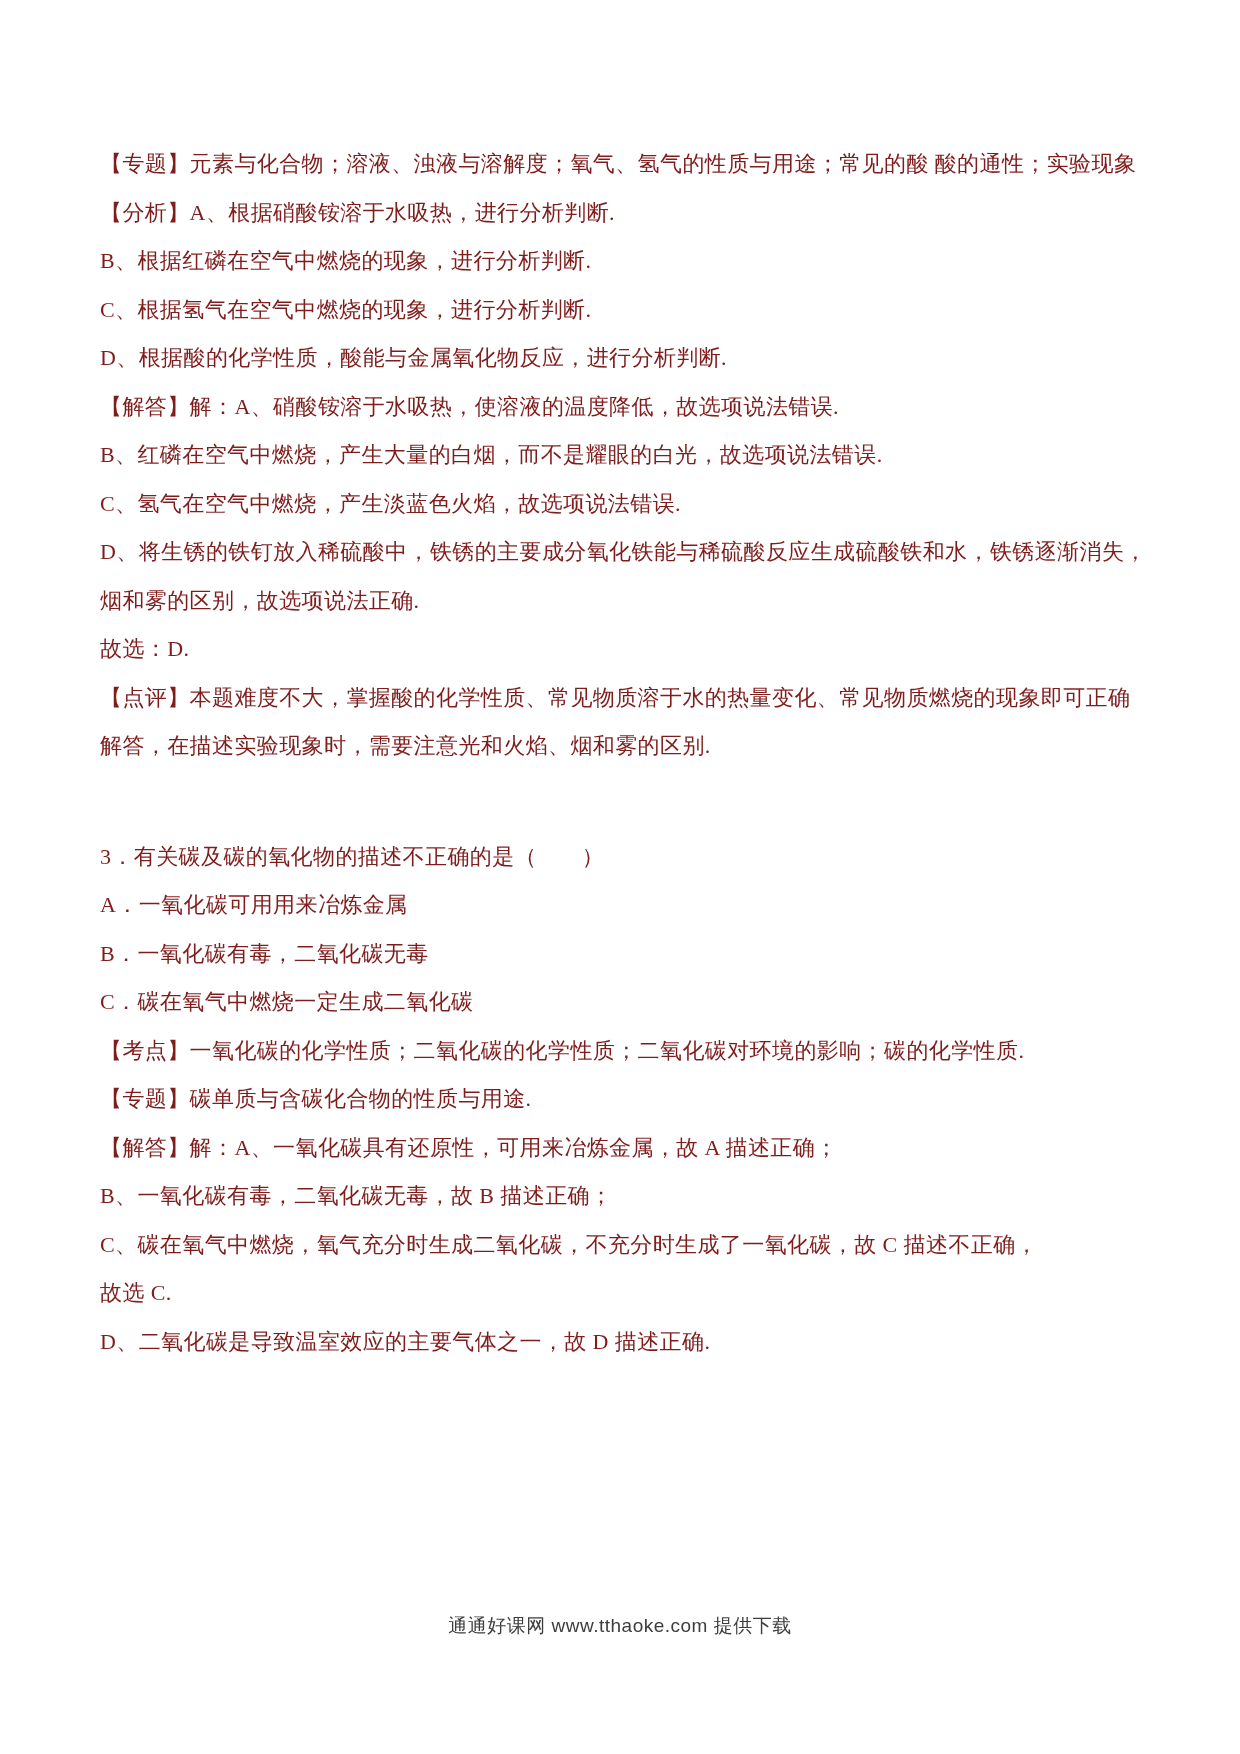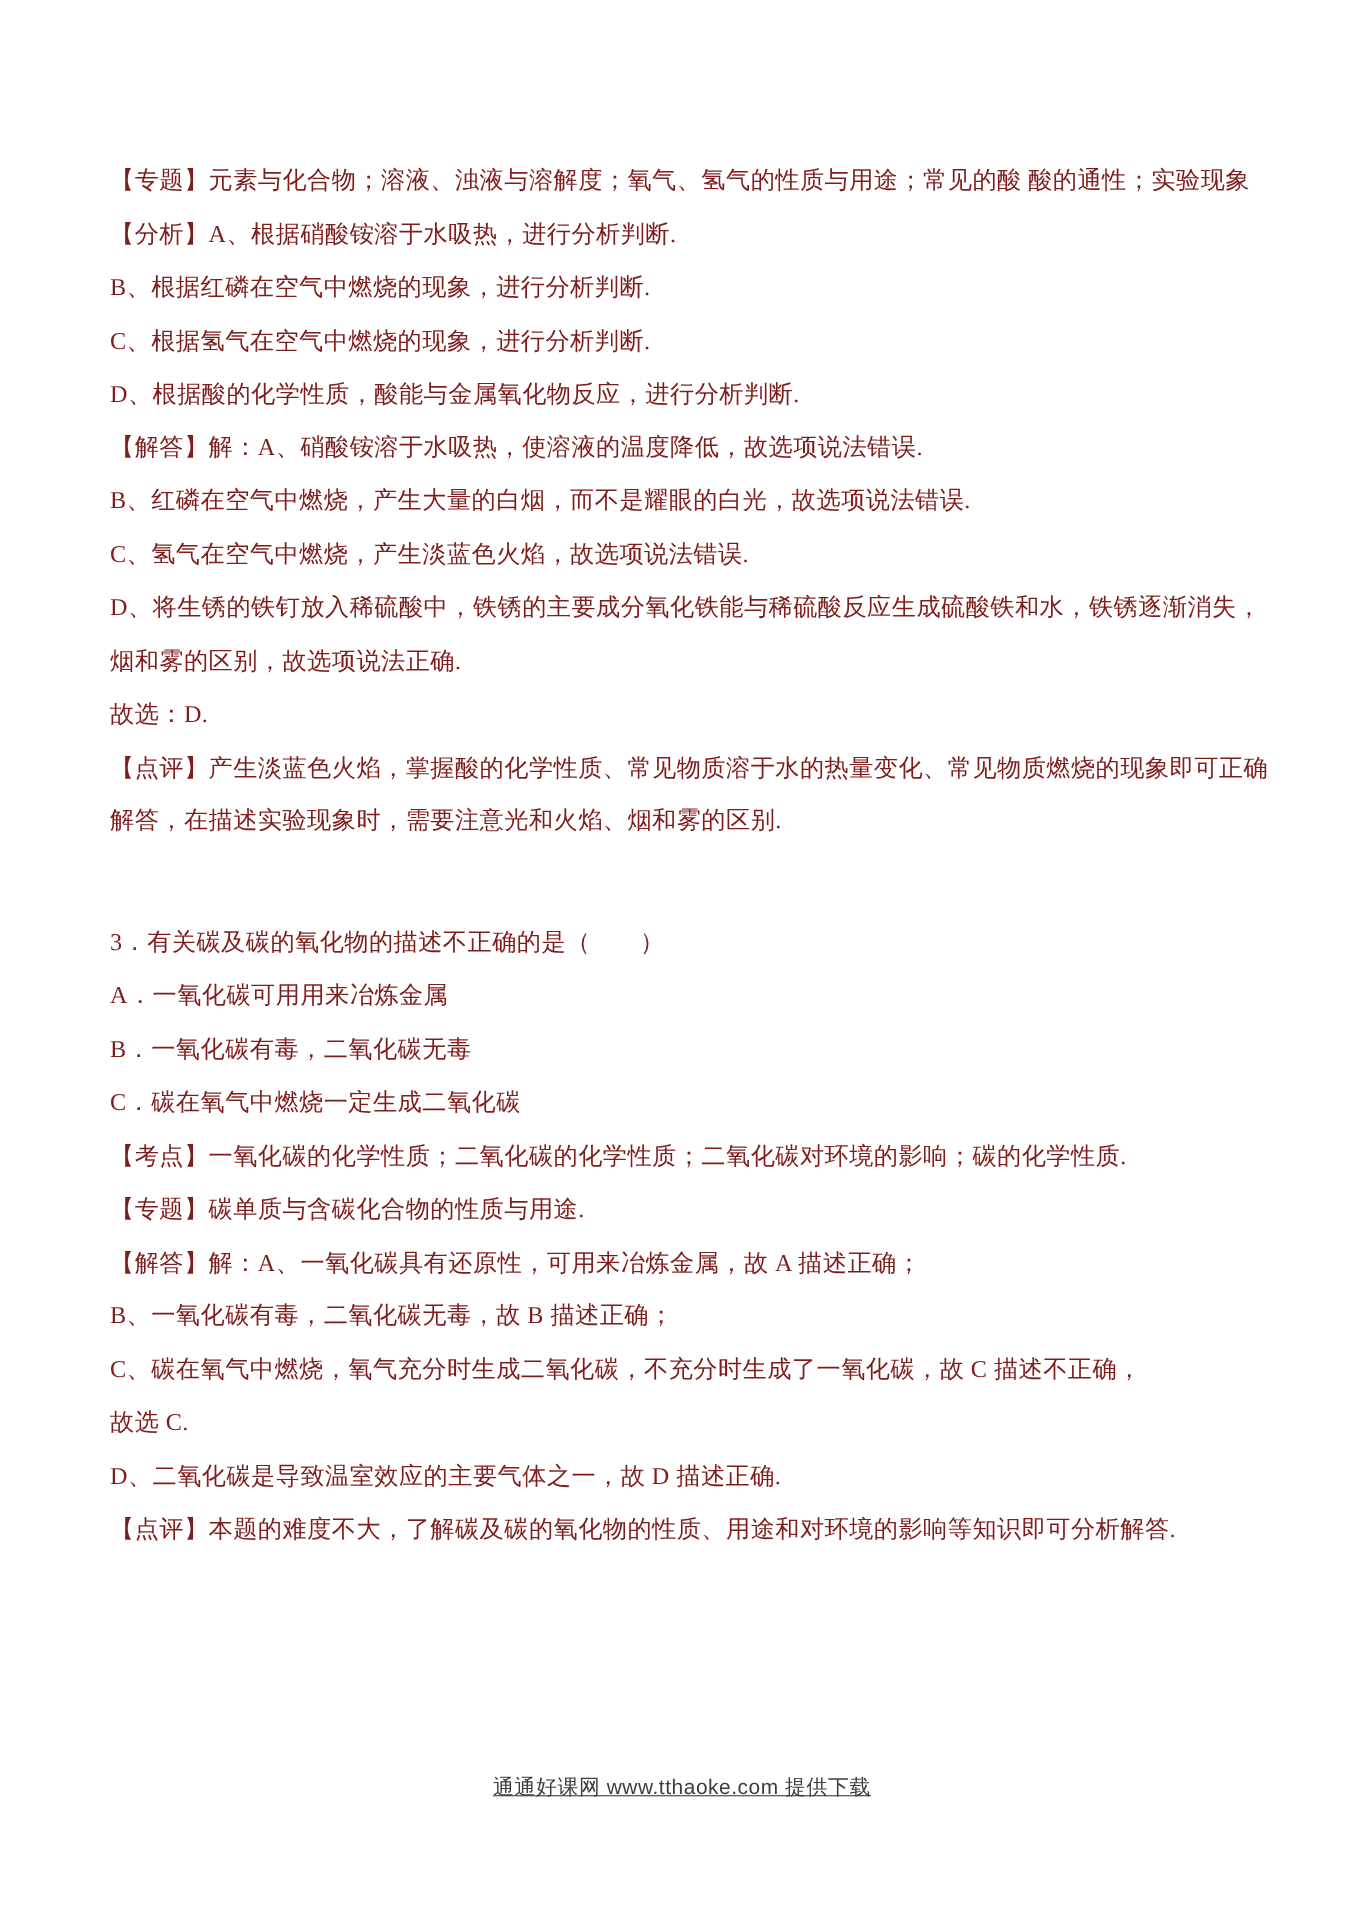--- a/index.html
+++ b/index.html
@@ -41,21 +41,20 @@
     left: 0;
     right: 0;
     top: 1602px;
     height: 48px;
     line-height: 48px;
     text-align: center;
     font-size: 19px;
     letter-spacing: 0.5px;
     color: #3d3d3d;
     font-family: "Liberation Sans", "DejaVu Sans", sans-serif;
-    text-decoration: underline;
   }
 </style>
 </head>
 <body>
 
 <div class="page">
 
   <div class="content">
 
     <div class="section-q2">
@@ -63,36 +62,35 @@
       <div class="line">【分析】A、根据硝酸铵溶于水吸热，进行分析判断.</div>
       <div class="line">B、根据红磷在空气中燃烧的现象，进行分析判断.</div>
       <div class="line">C、根据氢气在空气中燃烧的现象，进行分析判断.</div>
       <div class="line">D、根据酸的化学性质，酸能与金属氧化物反应，进行分析判断.</div>
       <div class="line">【解答】解：A、硝酸铵溶于水吸热，使溶液的温度降低，故选项说法错误.</div>
       <div class="line">B、红磷在空气中燃烧，产生大量的白烟，而不是耀眼的白光，故选项说法错误.</div>
       <div class="line">C、氢气在空气中燃烧，产生淡蓝色火焰，故选项说法错误.</div>
       <div class="line">D、将生锈的铁钉放入稀硫酸中，铁锈的主要成分氧化铁能与稀硫酸反应生成硫酸铁和水，铁锈逐渐消失，</div>
       <div class="line">烟和雾的区别，故选项说法正确.</div>
       <div class="line">故选：D.</div>
-      <div class="line">【点评】产生淡蓝色火焰，掌握酸的化学性质、常见物质溶于水的热量变化、常见物质燃烧的现象即可正确</div>
+      <div class="line">【点评】本题难度不大，掌握酸的化学性质、常见物质溶于水的热量变化、常见物质燃烧的现象即可正确</div>
       <div class="line">解答，在描述实验现象时，需要注意光和火焰、烟和雾的区别.</div>
     </div>
 
     <div class="section-q3">
       <div class="line">3．有关碳及碳的氧化物的描述不正确的是（　　）</div>
       <div class="line">A．一氧化碳可用用来冶炼金属</div>
       <div class="line">B．一氧化碳有毒，二氧化碳无毒</div>
       <div class="line">C．碳在氧气中燃烧一定生成二氧化碳</div>
       <div class="line">【考点】一氧化碳的化学性质；二氧化碳的化学性质；二氧化碳对环境的影响；碳的化学性质.</div>
       <div class="line">【专题】碳单质与含碳化合物的性质与用途.</div>
       <div class="line">【解答】解：A、一氧化碳具有还原性，可用来冶炼金属，故 A 描述正确；</div>
       <div class="line">B、一氧化碳有毒，二氧化碳无毒，故 B 描述正确；</div>
       <div class="line">C、碳在氧气中燃烧，氧气充分时生成二氧化碳，不充分时生成了一氧化碳，故 C 描述不正确，</div>
       <div class="line">故选 C.</div>
       <div class="line">D、二氧化碳是导致温室效应的主要气体之一，故 D 描述正确.</div>
-      <div class="line">【点评】本题的难度不大，了解碳及碳的氧化物的性质、用途和对环境的影响等知识即可分析解答.</div>
     </div>
 
   </div>
 
   <div class="footer">通通好课网  www.tthaoke.com  提供下载</div>
 
 </div>
 
 </body></html>

